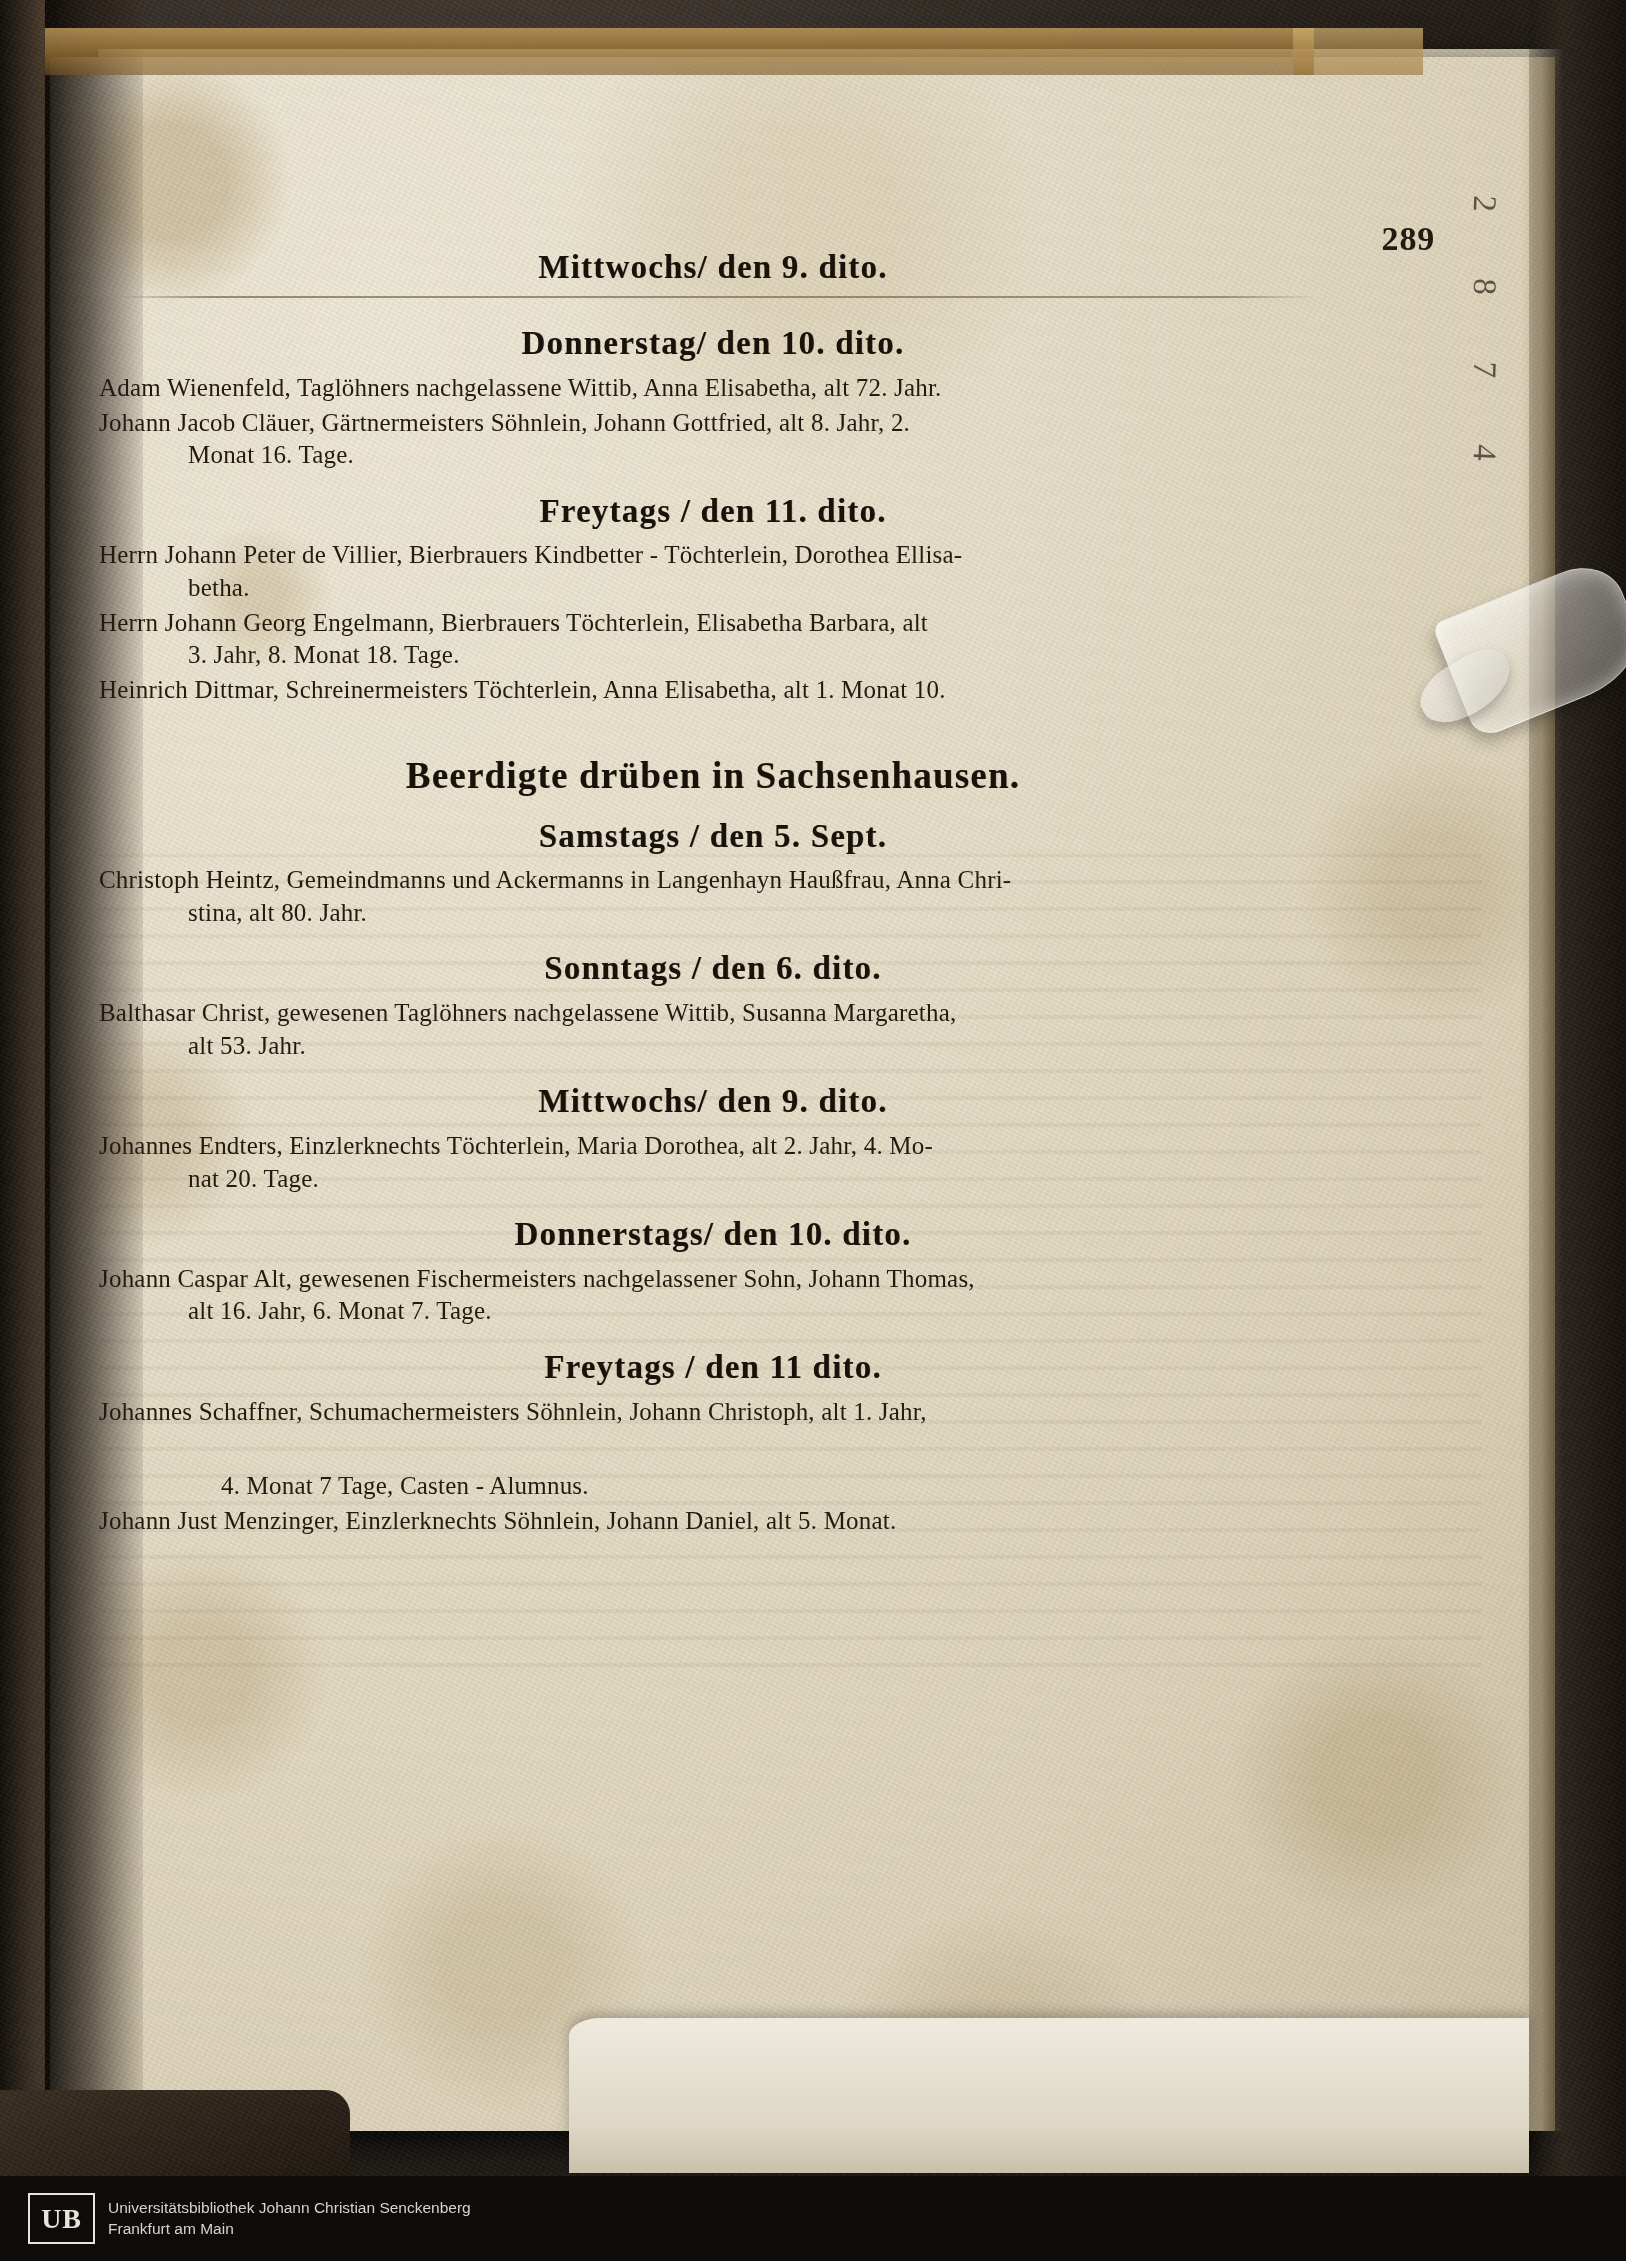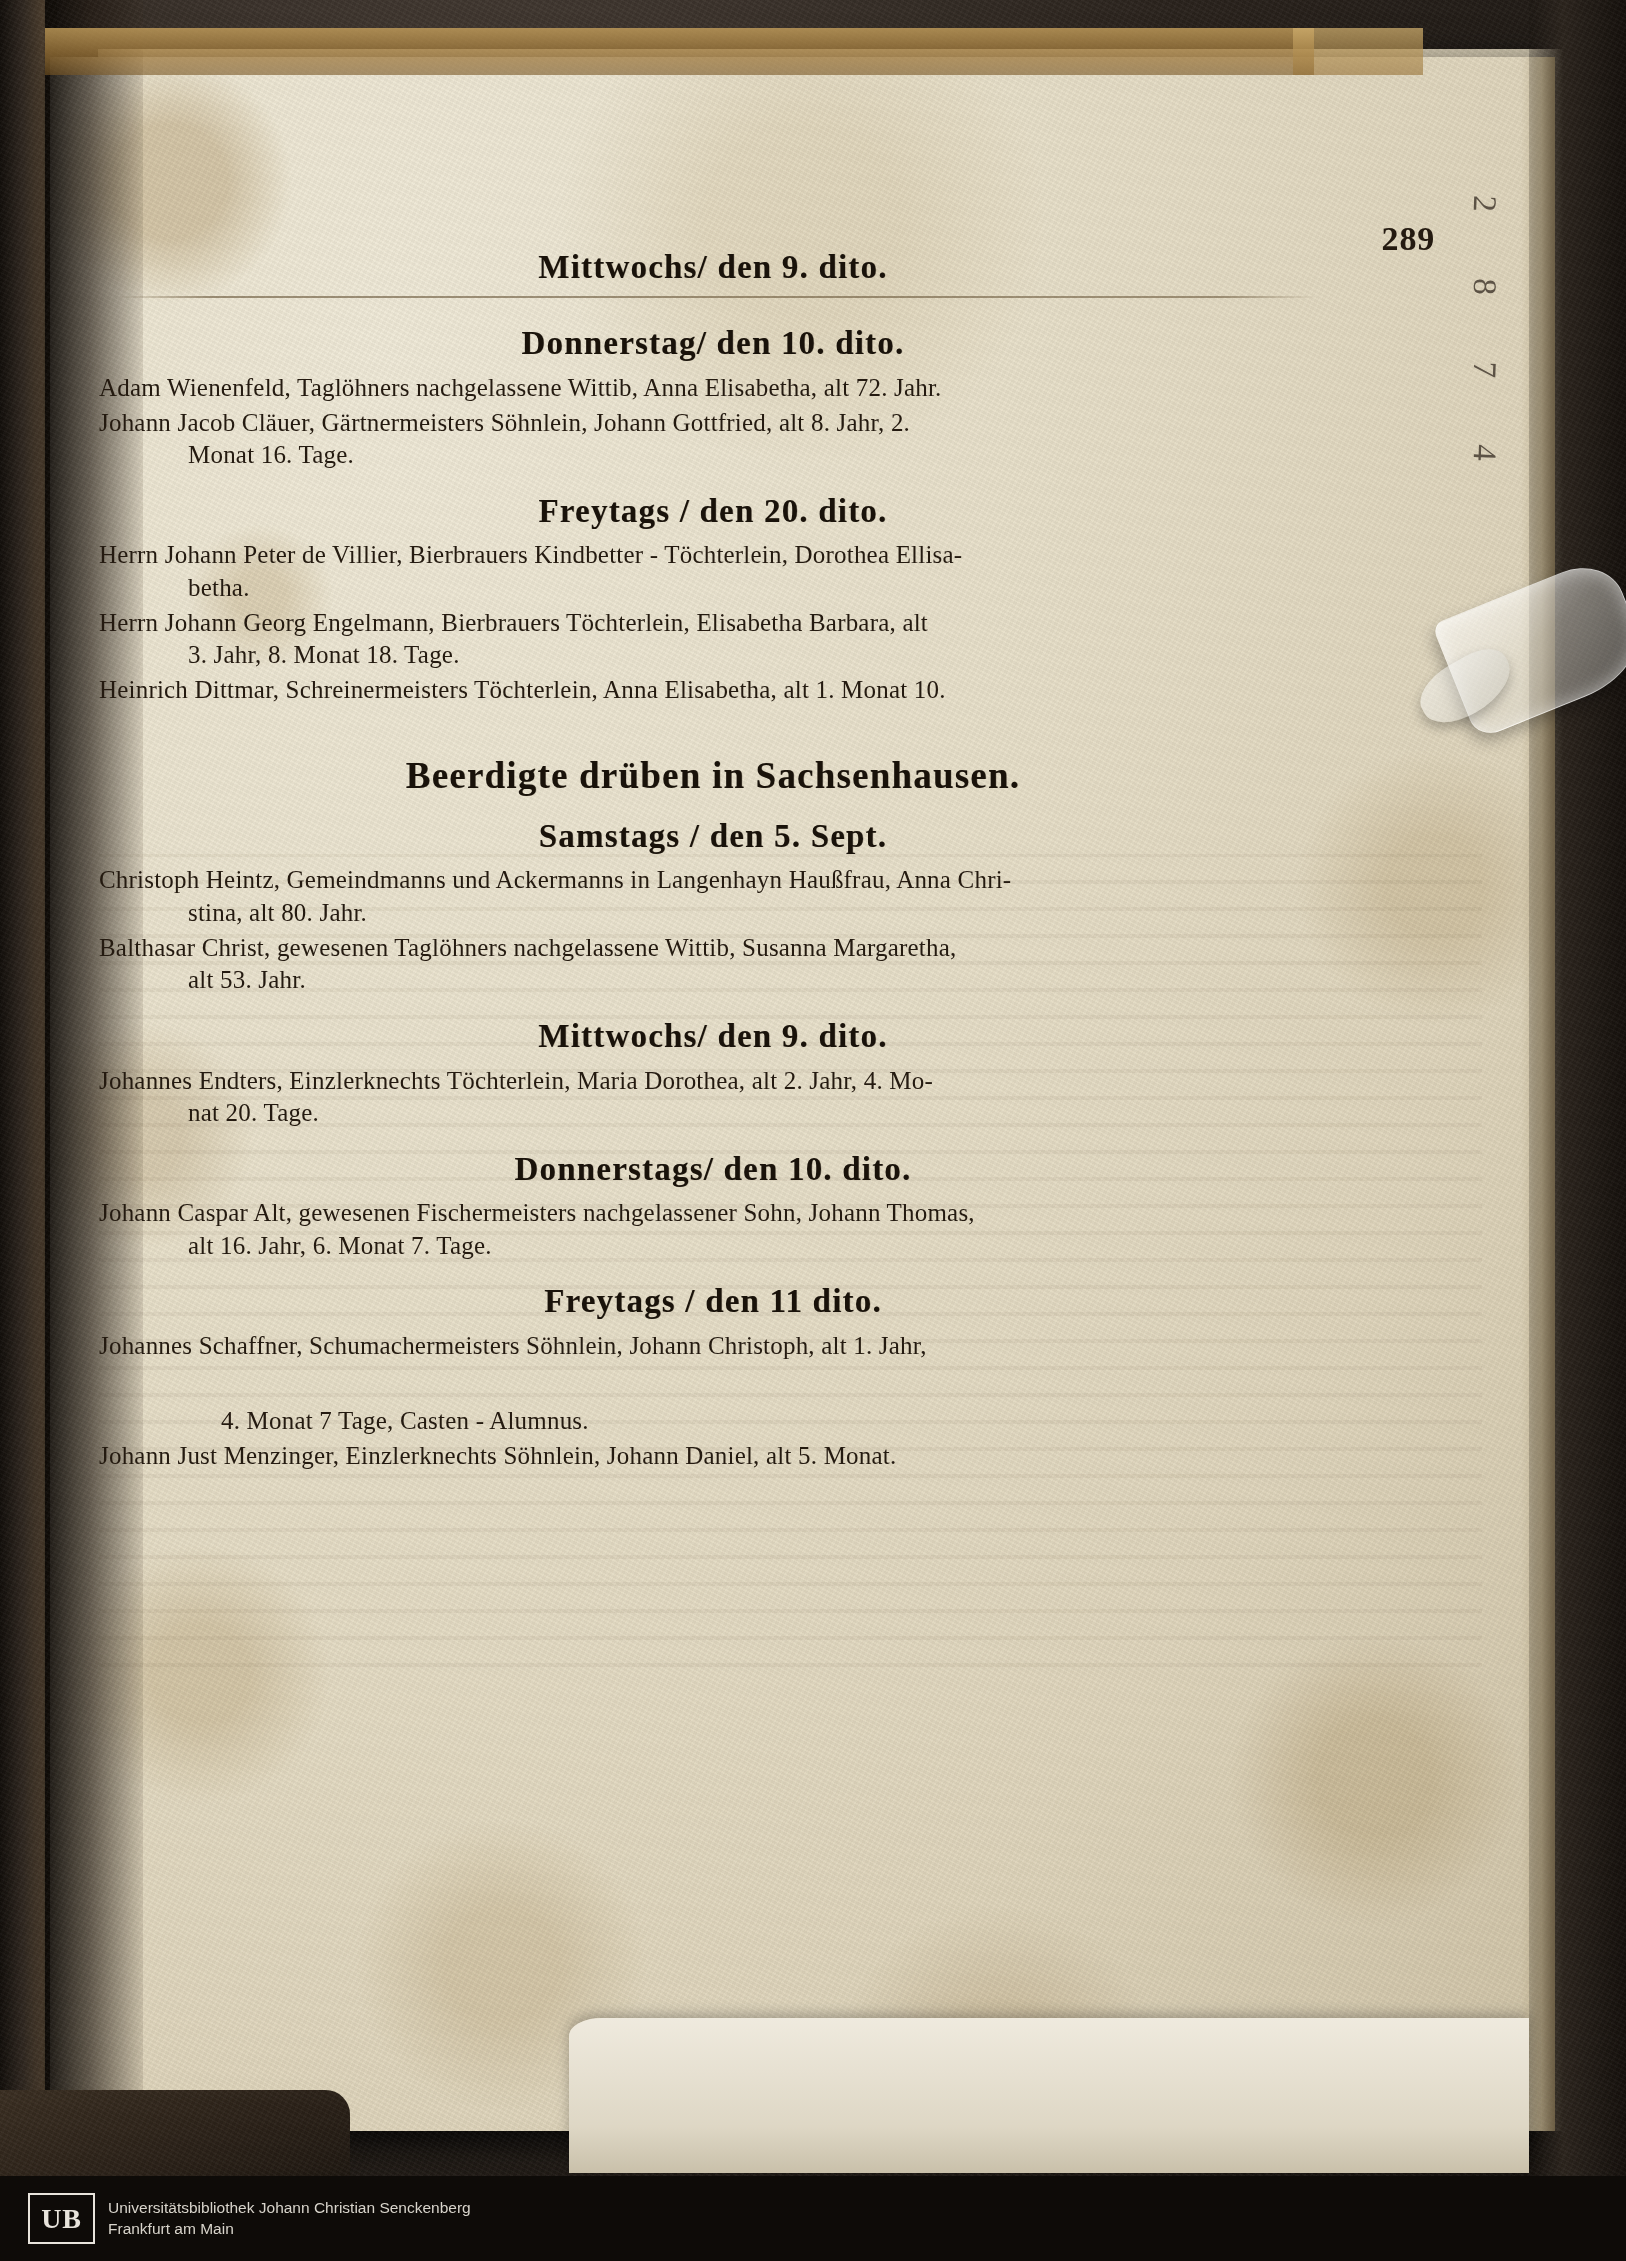--- a/index.html
+++ b/index.html
@@ -311,41 +311,42 @@
 
         <div class="heading">Donnerstag/ den 10. dito.</div>
         <p class="entry">
           <span>Adam Wienenfeld, Taglöhners nachgelassene Wittib, Anna Elisabetha, alt 72. Jahr.</span>
         </p>
         <p class="entry">
           <span>Johann Jacob Cläuer, Gärtnermeisters Söhnlein, Johann Gottfried, alt 8. Jahr, 2.</span>
           <span class="cont">Monat 16. Tage.</span>
         </p>
 
-        <div class="heading">Freytags / den 20. dito.</div>
+        <div class="heading">Freytags / den 11. dito.</div>
         <p class="entry">
           <span>Herrn Johann Peter de Villier, Bierbrauers Kindbetter - Töchterlein, Dorothea Ellisa-</span>
           <span class="cont">betha.</span>
         </p>
         <p class="entry">
           <span>Herrn Johann Georg Engelmann, Bierbrauers Töchterlein, Elisabetha Barbara, alt</span>
           <span class="cont">3. Jahr, 8. Monat 18. Tage.</span>
         </p>
         <p class="entry">
           <span>Heinrich Dittmar, Schreinermeisters Töchterlein, Anna Elisabetha, alt 1. Monat 10.</span>
         </p>
 
         <div class="heading section">Beerdigte drüben in Sachsenhausen.</div>
 
         <div class="heading">Samstags / den 5. Sept.</div>
         <p class="entry">
           <span>Christoph Heintz, Gemeindmanns und Ackermanns in Langenhayn Haußfrau, Anna Chri-</span>
           <span class="cont">stina, alt 80. Jahr.</span>
         </p>
 
+        <div class="heading">Sonntags / den 6. dito.</div>
         <p class="entry">
           <span>Balthasar Christ, gewesenen Taglöhners nachgelassene Wittib, Susanna Margaretha,</span>
           <span class="cont">alt 53. Jahr.</span>
         </p>
 
         <div class="heading">Mittwochs/ den 9. dito.</div>
         <p class="entry">
           <span>Johannes Endters, Einzlerknechts Töchterlein, Maria Dorothea, alt 2. Jahr, 4. Mo-</span>
           <span class="cont">nat 20. Tage.</span>
         </p>

